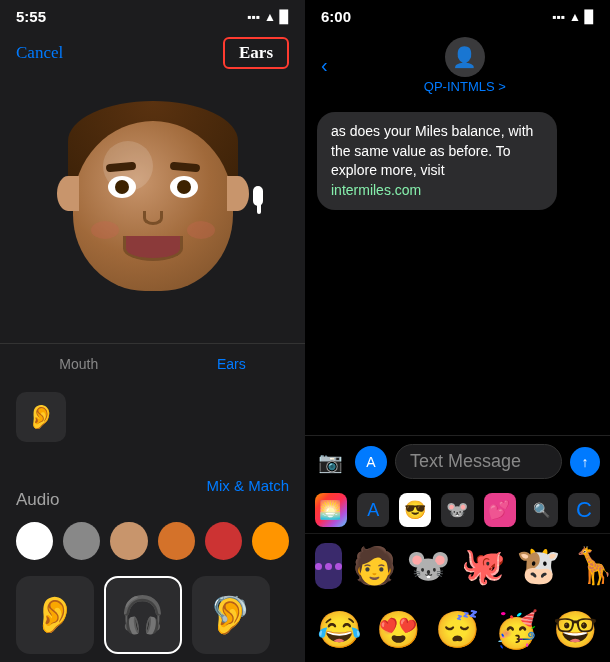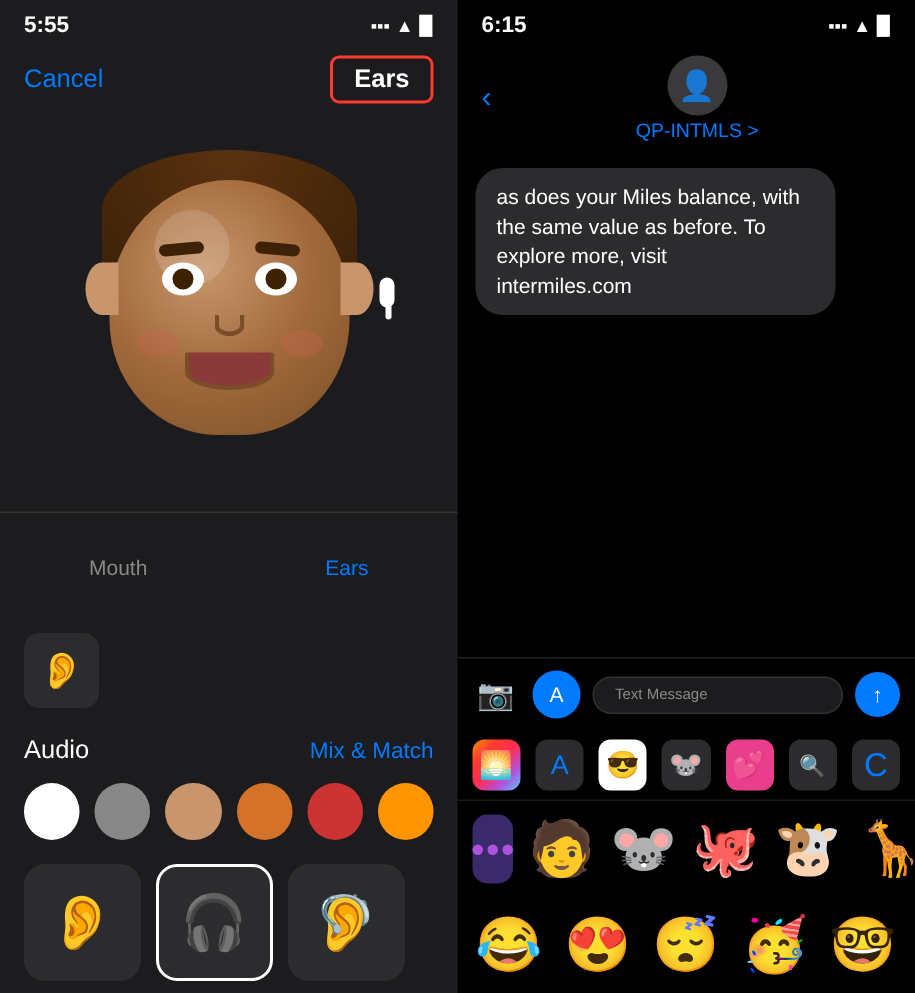--- a/index.html
+++ b/index.html
@@ -37,20 +37,21 @@
       gap: 4px;
       align-items: center;
       font-size: 12px;
     }
 
     .left-header {
       display: flex;
       justify-content: space-between;
       align-items: center;
       padding: 4px 16px 8px;
+      font-family: Liberation Serif, serif;
     }
 
     .cancel-btn {
       color: #007aff;
       font-size: 17px;
     }
 
     .done-btn {
       color: #fff;
       background: transparent;
@@ -249,21 +250,21 @@
       position: absolute;
       top: 42px;
       right: 33px;
       transform: rotate(5deg);
     }
 
     
     .feature-tabs {
       display: flex;
       justify-content: space-around;
-      padding: 24px 0;
+      padding: 8px 0;
       border-top: 1px solid #333;
       margin-top: 18px;
     }
 
     .tab-item {
       font-size: 14px;
       color: #888;
       padding: 4px 8px;
       cursor: pointer;
     }
@@ -299,23 +300,24 @@
 
     
     .audio-section {
       padding: 10px 16px 4px;
       display: flex;
       justify-content: space-between;
       align-items: center;
     }
 
     .audio-label {
-      color: #ffffff;
+      color: #a3a3a3;
       font-size: 17px;
       font-weight: 500;
+      margin-top: 30px;
     }
 
     .mix-match-label {
       color: #007aff;
       font-size: 15px;
     }
 
     .color-swatches {
       display: flex;
       padding: 8px 16px;
@@ -438,21 +440,21 @@
       color: #fff;
       border-radius: 18px;
       padding: 10px 14px;
       font-size: 14px;
       max-width: 240px;
       align-self: flex-start;
       line-height: 1.4;
     }
 
     .message-link {
-      color: #ffffff;
+      color: #86efac;
     }
 
     
     .input-bar {
       display: flex;
       align-items: center;
       padding: 8px 10px;
       gap: 8px;
       border-top: 1px solid #222;
     }
@@ -479,21 +481,21 @@
       font-size: 14px;
     }
 
     .text-input-field {
       flex: 1;
       background: #1c1c1e;
       border: 1px solid #333;
       border-radius: 18px;
       padding: 6px 14px;
       color: #888;
-      font-size: 10px;
+      font-size: 18px;
     }
 
     .send-btn {
       width: 30px;
       height: 30px;
       background: #007aff;
       border-radius: 50%;
       display: flex;
       align-items: center;
       justify-content: center;
@@ -650,21 +652,21 @@
     <div class="ear-style-item">
       <span class="ear-img">🦻</span>
     </div>
   </div>
 
 </div>
 
 <div class="right-panel">
 
   <div class="right-status-bar">
-    <span>6:15</span>
+    <span>6:00</span>
     <div class="right-status-icons">
       <span>▪▪▪</span>
       <span>▲</span>
       <span>▉</span>
     </div>
   </div>
 
   <div class="right-header">
     <span class="back-arrow">‹</span>
     <div class="contact-info">

